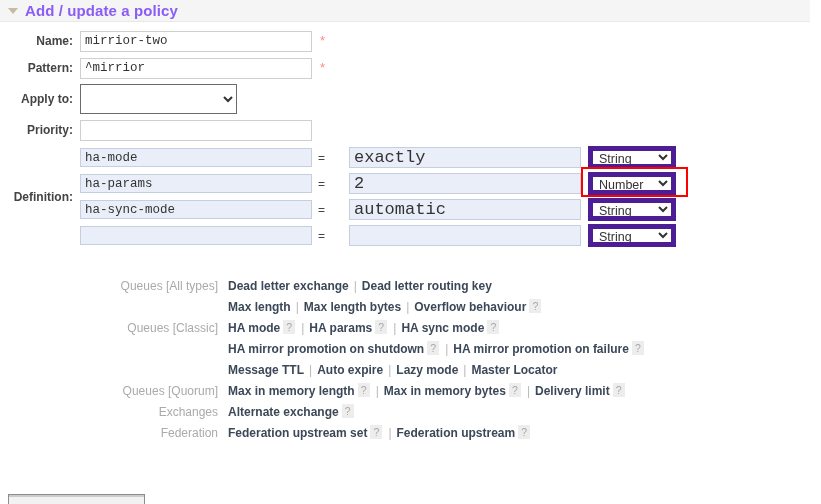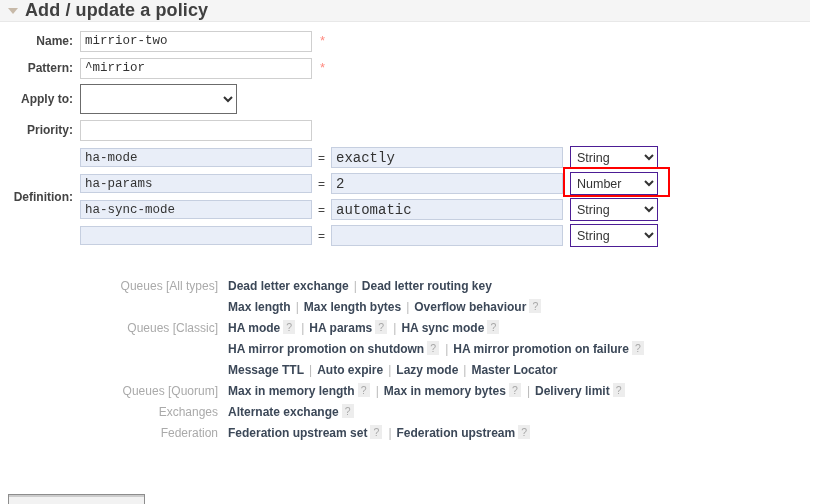--- a/index.html
+++ b/index.html
@@ -34,23 +34,23 @@
   .tri {
     width: 0;
     height: 0;
     border-left: 5px solid transparent;
     border-right: 5px solid transparent;
     border-top: 6px solid #c7b9a8;
     margin-right: 7px;
     margin-top: 1px;
   }
   .section-title {
-    font-size: 18px;
+    font-size: 15px;
     font-weight: bold;
-    color: #404040;
+    color: #8b5cf6;
     letter-spacing: 0.1px;
   }
 
   
   .form {
     position: absolute;
     left: 0;
     top: 30px;
     width: 821px;
   }
@@ -133,33 +133,34 @@
     color: #444444;
     text-align: center;
   }
   .dval {
     width: 232px;
     height: 21px;
     box-sizing: border-box;
     border: 1px solid #c6cfe0;
     background: #e9eef8;
     font-family: "Liberation Mono", monospace;
-    font-size: 14px;
+    font-size: 17px;
     color: #333333;
     padding: 1px 4px;
     outline: none;
     display: block;
+    margin-left: 18px;
   }
   .tdpad { padding-bottom: 3px !important; }
   .typecell { padding-left: 7px !important; position: relative; }
   .tsel {
     width: 88px;
     height: 23px;
     box-sizing: border-box;
-    border: 1px solid #4c1d95;
+    border: 5px solid #4c1d95;
     background: #ffffff;
     font-family: "Liberation Sans", sans-serif;
     font-size: 12.5px;
     color: #333333;
     padding: 0 2px;
     outline: none;
     -moz-appearance: none;
   }
   .highlight-box {
     position: absolute;

